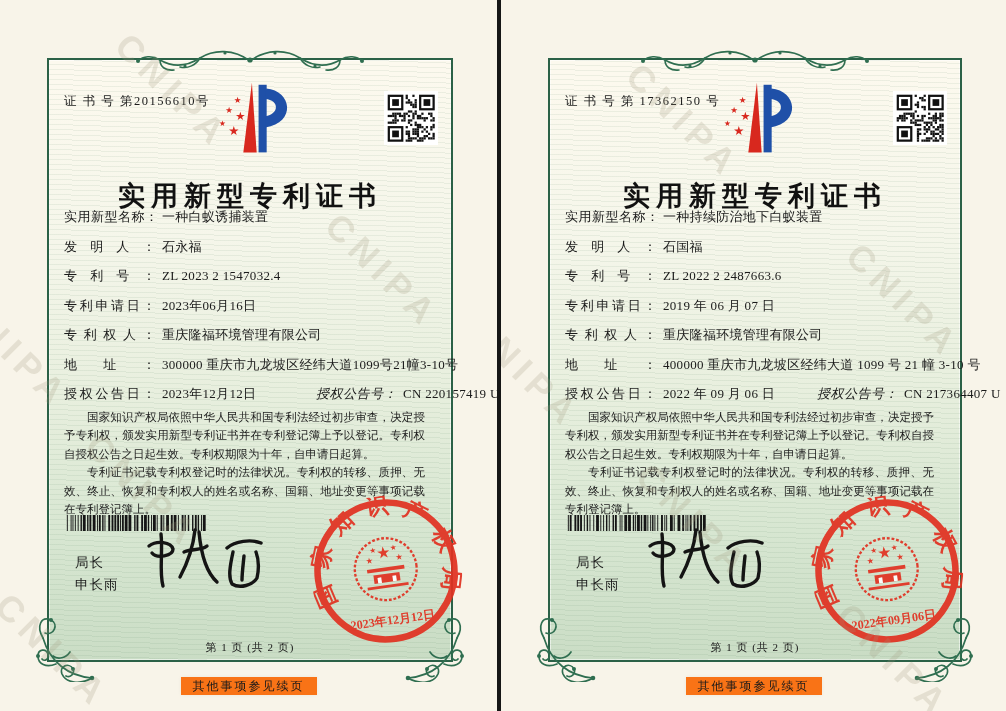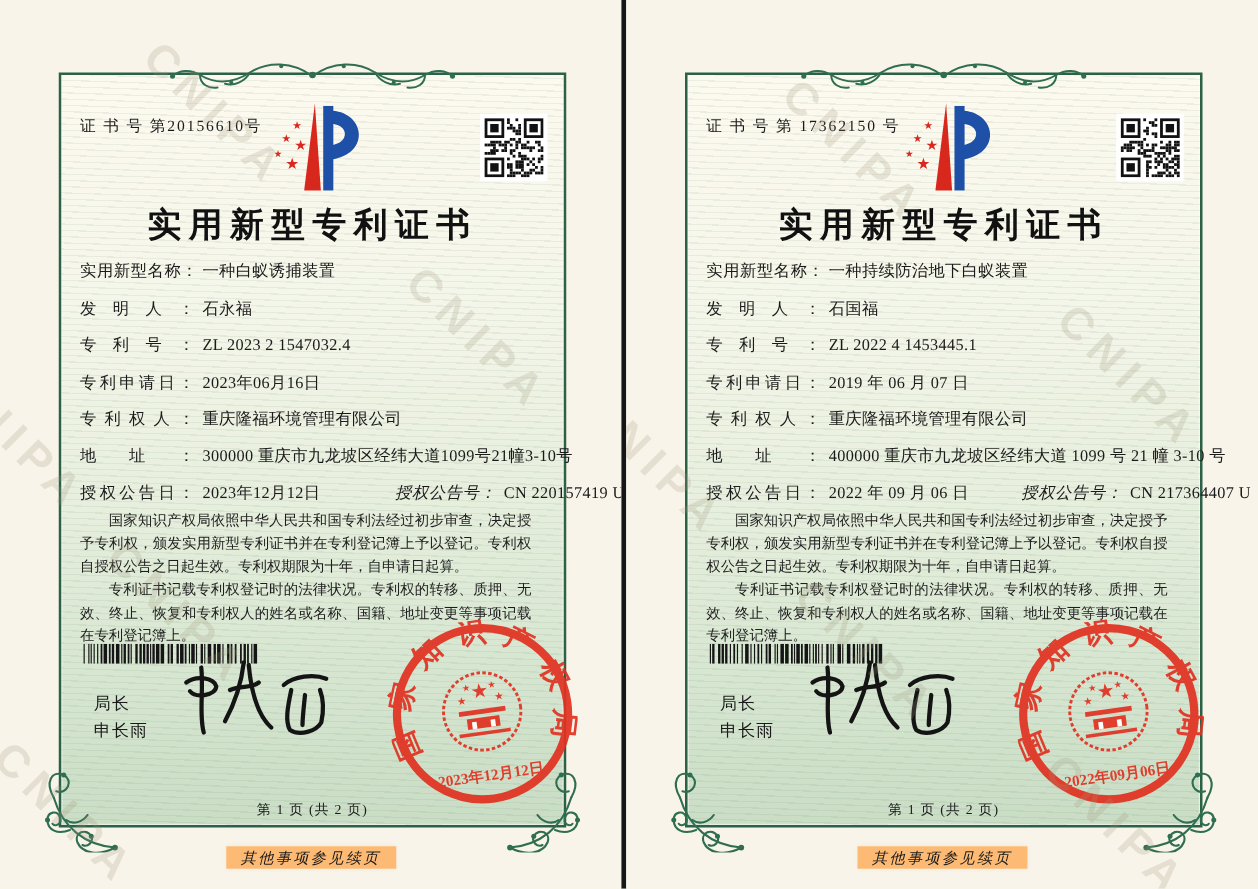--- a/index.html
+++ b/index.html
@@ -20,38 +20,38 @@
          background:repeating-linear-gradient(2deg,rgba(74,124,88,0.09) 0 1px,rgba(0,0,0,0) 1px 5px);}
   .inner{position:absolute;inset:0;z-index:2;}
   .orn-top{position:absolute;top:-15px;left:50%;transform:translateX(-50%);z-index:3;}
   .orn-corner{position:absolute;bottom:-22px;z-index:3;}
   .orn-corner.bl{left:-23px;}
   .orn-corner.br{right:-23px;transform:scaleX(-1);}
   
   .cert-no{position:absolute;top:33px;left:15px;font-size:12.5px;letter-spacing:1.5px;}
   .logo{position:absolute;top:20px;left:50%;margin-left:-50px;}
   .qr{position:absolute;top:34px;right:16px;background:#fff;box-shadow:0 0 0 3px #fff;}
-  .title{position:absolute;top:102px;left:0;width:100%;text-align:center;
+  .title{position:absolute;top:118px;left:0;width:100%;text-align:center;
          font-size:27px;font-weight:bold;letter-spacing:6px;color:#111;}
   .fields{position:absolute;top:148px;left:15px;right:8px;font-size:13px;}
   .field-row{margin-bottom:11.5px;height:18px;white-space:nowrap;}
   .flabel{display:inline-block;width:92px;text-align:justify;text-align-last:justify;letter-spacing:0.5px;}
   .fvalue{margin-left:6px;letter-spacing:0.3px;}
   .fvalue.v1{display:inline-block;width:146px;}
   .flabel2{margin-left:8px;letter-spacing:0.5px;font-style:italic;}
   .legal{position:absolute;top:348px;left:15px;right:26px;font-size:11.5px;line-height:1.6;
          text-align:justify;color:#1d1d1d;}
   .legal p{margin:0;text-indent:2em;}
   .barcode{position:absolute;top:455px;left:15px;}
   .signer{position:absolute;top:492px;left:26px;font-size:13.5px;line-height:22px;letter-spacing:1px;}
   .signature{position:absolute;top:462px;left:72px;z-index:4;}
   .seal{position:absolute;top:436px;left:262px;width:150px;height:150px;z-index:5;transform:rotate(-8deg);opacity:0.93;}
   .page-no{position:absolute;top:580px;left:0;width:100%;text-align:center;font-size:11px;letter-spacing:1px;}
   .footer-note{position:absolute;bottom:16px;left:0;width:100%;text-align:center;font-size:12px;letter-spacing:2px;}
-  .footer-note span{background:#fdba74;padding:2px 12px;box-shadow:0 0 4px rgba(0,0,0,0.05);font-style:italic;}
+  .footer-note span{background:#f97316;padding:2px 12px;box-shadow:0 0 4px rgba(0,0,0,0.05);}
   
   .seal text{font-family:"Liberation Serif","DejaVu Serif",serif;}
 </style>
 </head>
 <body>
 
 <div class="page">
 
   <section class="cert left">
     <div class="frame">
@@ -581,21 +581,21 @@
             <rect x="0.7" y="32.06" width="15.680000000000001" height="15.680000000000001" fill="#111"></rect>
             <rect x="2.9400000000000004" y="34.300000000000004" width="11.200000000000001" height="11.200000000000001" fill="#fff"></rect>
             <rect x="5.180000000000001" y="36.540000000000006" width="6.720000000000001" height="6.720000000000001" fill="#111"></rect>
           </svg>
 
         <div class="title">实用新型专利证书</div>
 
         <div class="fields">
           <div class="field-row"><span class="flabel">实用新型名称：</span><span class="fvalue">一种持续防治地下白蚁装置</span></div>
           <div class="field-row"><span class="flabel">发明人：</span><span class="fvalue">石国福</span></div>
-          <div class="field-row"><span class="flabel">专利号：</span><span class="fvalue">ZL 2022 4 1453445.1</span></div>
+          <div class="field-row"><span class="flabel">专利号：</span><span class="fvalue">ZL 2022 2 2487663.6</span></div>
           <div class="field-row"><span class="flabel">专利申请日：</span><span class="fvalue">2019 年 06 月 07 日</span></div>
           <div class="field-row"><span class="flabel">专利权人：</span><span class="fvalue">重庆隆福环境管理有限公司</span></div>
           <div class="field-row"><span class="flabel">地址：</span><span class="fvalue">400000 重庆市九龙坡区经纬大道 1099 号 21 幢 3-10 号</span></div>
           <div class="field-row">
             <span class="flabel">授权公告日：</span><span class="fvalue v1">2022 年 09 月 06 日</span><span class="flabel2">授权公告号：</span><span class="fvalue">CN 217364407 U</span>
           </div>
         </div>
 
         <div class="legal">
           <p>国家知识产权局依照中华人民共和国专利法经过初步审查，决定授予专利权，颁发实用新型专利证书并在专利登记簿上予以登记。专利权自授权公告之日起生效。专利权期限为十年，自申请日起算。</p>

